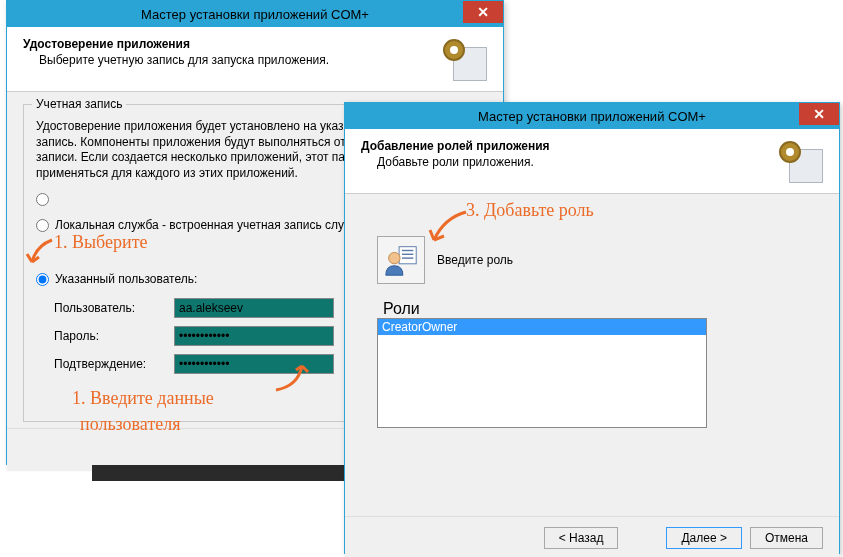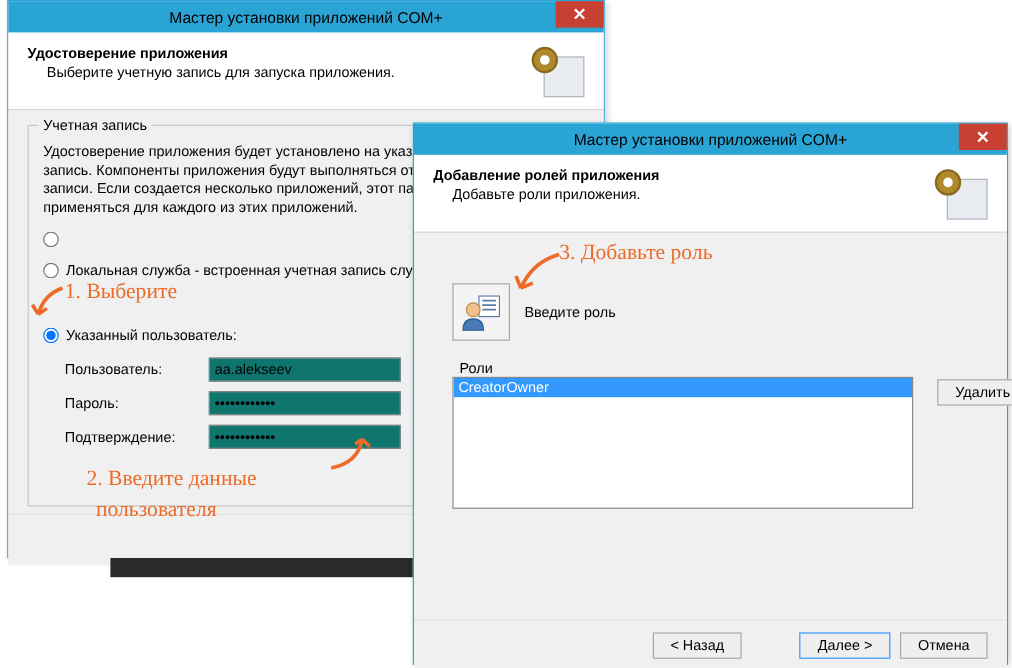--- a/index.html
+++ b/index.html
@@ -187,28 +187,28 @@
     cursor: pointer;
   }
   .person-svg { width: 38px; height: 38px; }
   .roles-layout {
     display: flex;
     gap: 20px;
     margin: 0 16px;
   }
   .roles-list-container { flex: 1; }
   .roles-header {
-    font-size: 12px;
+    font-size: 16px;
     padding-left: 6px;
   }
   .roles-list {
     border: 1px solid #888;
     background: #fff;
     height: 110px;
-    width: 384px;
+    width: 330px;
     overflow: auto;
   }
   .role-item {
     padding: 1px 4px;
     font-size: 12px;
   }
   .role-item.selected {
     background: #3399ff;
     color: #fff;
   }
@@ -315,42 +315,39 @@
       <span>Введите роль</span>
     </div>
 
     <div class="roles-layout">
       <div class="roles-list-container">
         <div class="roles-header">Роли</div>
         <div class="roles-list">
           <div class="role-item selected">CreatorOwner</div>
         </div>
       </div>
-      <div style="padding-top:16px;">
-        <button class="btn" style="width:74px;">Удалить</button>
-      </div>
     </div>
   </div>
   <div class="btn-row" style="border-top:1px solid #ddd;">
     <button class="btn">&lt; Назад</button>
     <button class="btn" style="border:1px solid #3399ff;margin-left:40px;">Далее &gt;</button>
     <button class="btn" style="">Отмена</button>
   </div>
 </div>
 
 <svg class="arrow-svg" style="left:22px; top:232px; width:40px; height:40px;">
   <path d="M30 8 Q14 14 10 30" stroke="#ec6b28" stroke-width="3" fill="none"></path>
   <path d="M10 30 L5 22 M10 30 L17 25" stroke="#ec6b28" stroke-width="3" fill="none"></path>
 </svg>
 <div class="annot" style="left:54px; top:232px;">1. Выберите</div>
 
 <svg class="arrow-svg" style="left:268px; top:358px; width:50px; height:40px;">
   <path d="M8 32 Q30 28 34 8" stroke="#ec6b28" stroke-width="3" fill="none"></path>
   <path d="M34 8 L28 12 M34 8 L40 14" stroke="#ec6b28" stroke-width="3" fill="none"></path>
 </svg>
-<div class="annot" style="left:72px; top:388px;">2. Введите данные</div>
+<div class="annot" style="left:72px; top:388px;">1. Введите данные</div>
 <div class="annot" style="left:80px; top:414px;">пользователя</div>
 
 <svg class="arrow-svg" style="left:424px; top:206px; width:50px; height:42px;">
   <path d="M42 6 Q20 12 10 34" stroke="#ec6b28" stroke-width="3" fill="none"></path>
   <path d="M10 34 L6 24 M10 34 L20 30" stroke="#ec6b28" stroke-width="3" fill="none"></path>
 </svg>
 <div class="annot" style="left:466px; top:200px;">3. Добавьте роль</div>
 
 </body></html>

